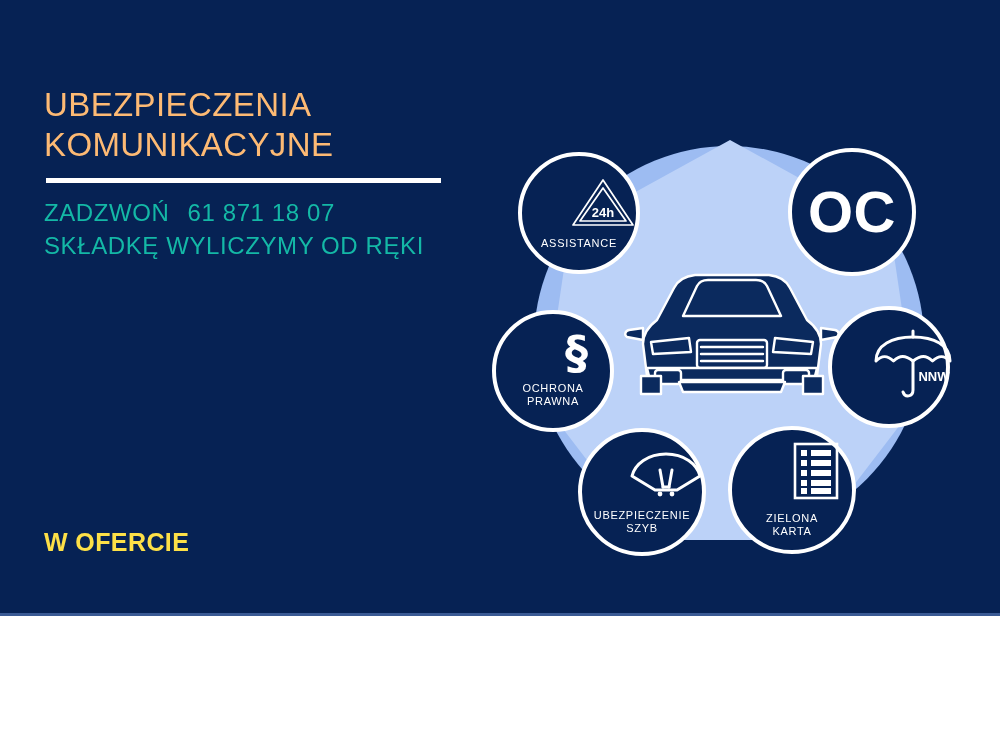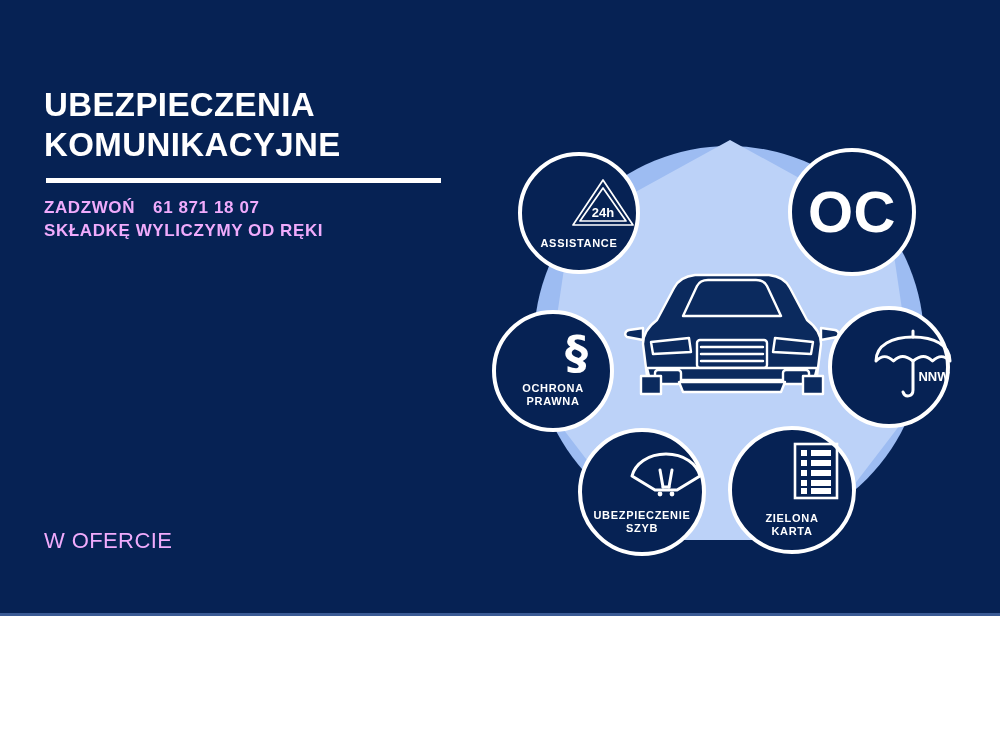--- a/index.html
+++ b/index.html
@@ -23,48 +23,48 @@
   .panel-underline{
     position:absolute;left:0;top:613px;width:1000px;height:3px;
     background:#3a5a94;
   }
   
   .headline{
     position:absolute;left:44px;top:85px;width:430px;
   }
   .headline h1{
     margin:0;
-    color:#ffffff;
+    color:#fdba74;
     font-size:33px;
-    font-weight:bold;
+    font-weight:normal;
     letter-spacing:0.4px;
     line-height:1.22;
     text-transform:uppercase;
   }
   .headline h1 .l{display:block;white-space:nowrap;}
   .rule{
     width:395px;height:5px;background:#ffffff;
     margin:12px 0 13px 2px;
   }
   .subline{
-    color:#f0abfc;
-    font-size:17px;
+    color:#14b8a6;
+    font-size:24px;
     letter-spacing:0.6px;
     line-height:1.38;
-    font-weight:700;
+    font-weight:400;
     text-transform:uppercase;
     white-space:nowrap;
   }
   .subline .gap{display:inline-block;width:18px;}
   
   .offer{
     position:absolute;left:44px;top:524px;
   }
   .offer div{
-    color:#f0abfc;font-size:22px;font-weight:normal;letter-spacing:0.4px;
+    color:#fde047;font-size:25px;font-weight:bold;letter-spacing:0.4px;
     line-height:1.5;text-transform:uppercase;white-space:nowrap;
   }
   
   .info{
     position:absolute;left:492px;top:88px;width:470px;height:500px;
   }
   .halo{
     position:absolute;left:42px;top:58px;width:390px;height:390px;
     background:#9dbcf2;border-radius:50%;
   }
@@ -85,21 +85,21 @@
     border-radius:50%;
     box-sizing:border-box;
     display:flex;
     flex-direction:column;
     align-items:center;
     justify-content:center;
     color:#ffffff;
     text-align:center;
   }
   .node .cap{
-    font-size:11px;font-weight:bold;letter-spacing:0.7px;
+    font-size:11px;font-weight:normal;letter-spacing:0.7px;
     line-height:1.18;text-transform:uppercase;
   }
   .node .big{
     font-size:58px;font-weight:bold;letter-spacing:0.5px;line-height:1;
   }
   
   .n-ac  {left:158px;top:0px;  width:128px;height:128px;}
   .n-oc  {left:296px;top:60px; width:128px;height:128px;}
   .n-assist{left:26px;top:64px;width:122px;height:122px;}
   .n-nnw {left:336px;top:218px;width:122px;height:122px;}

